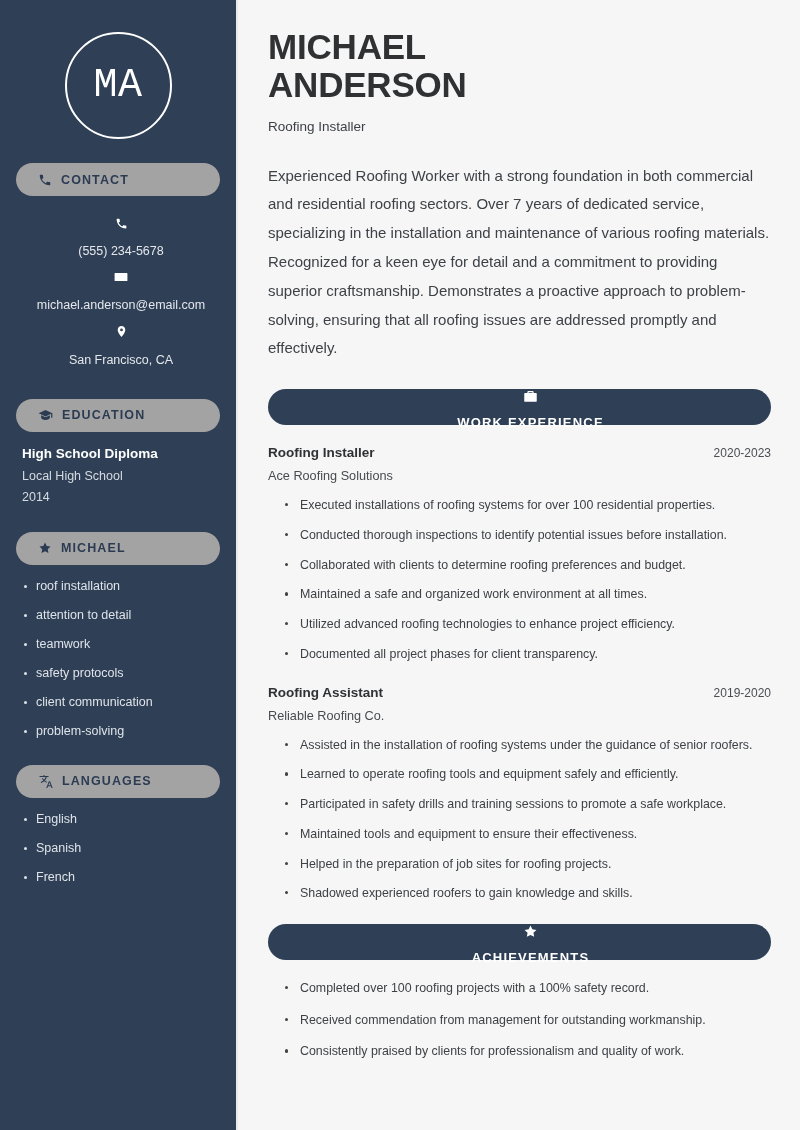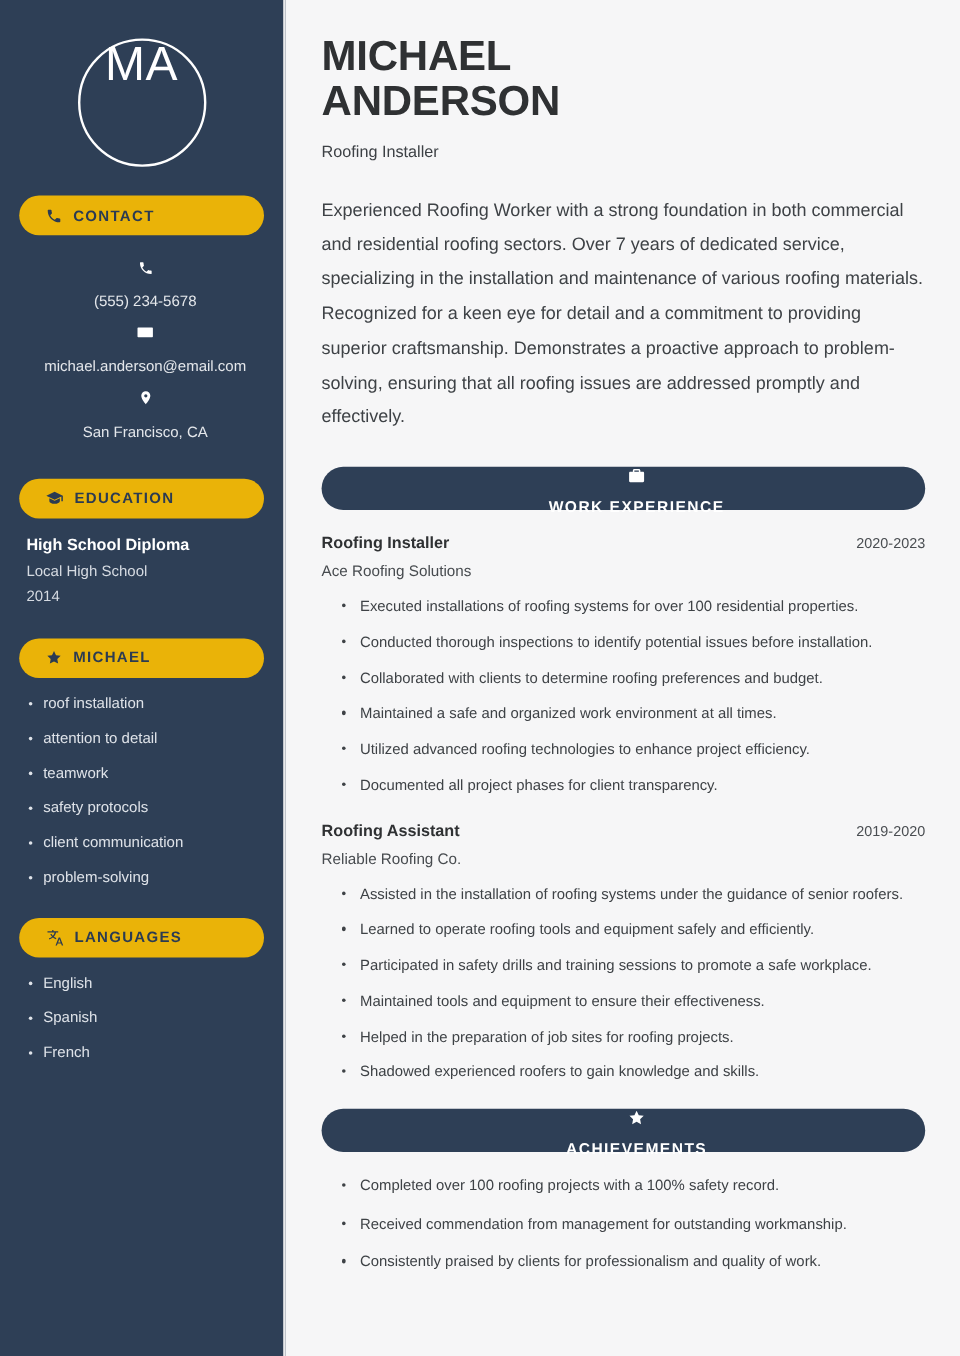--- a/index.html
+++ b/index.html
@@ -35,33 +35,34 @@
     justify-content: center;
     padding-top: 32px;
     padding-bottom: 24px;
   }
   .avatar {
     width: 107px;
     height: 107px;
     border-radius: 50%;
     border: 2px solid #ffffff;
     display: flex;
-    align-items: flex-start;
+    align-items: center;
     justify-content: center;
+    font-family: Liberation Mono, monospace;
   }
   .avatar-initials {
     color: #ffffff;
     font-size: 40px;
     font-weight: 400;
     letter-spacing: 0.5px;
     line-height: 1;
   }
 
   .pill {
-    background: #eab308;
+    background: #a3a3a3;
     border-radius: 999px;
     height: 33px;
     display: flex;
     align-items: center;
     gap: 9px;
     padding: 0 0 0 22px;
     margin-bottom: 14px;
   }
   .pill-label {
     color: #2b3b52;

